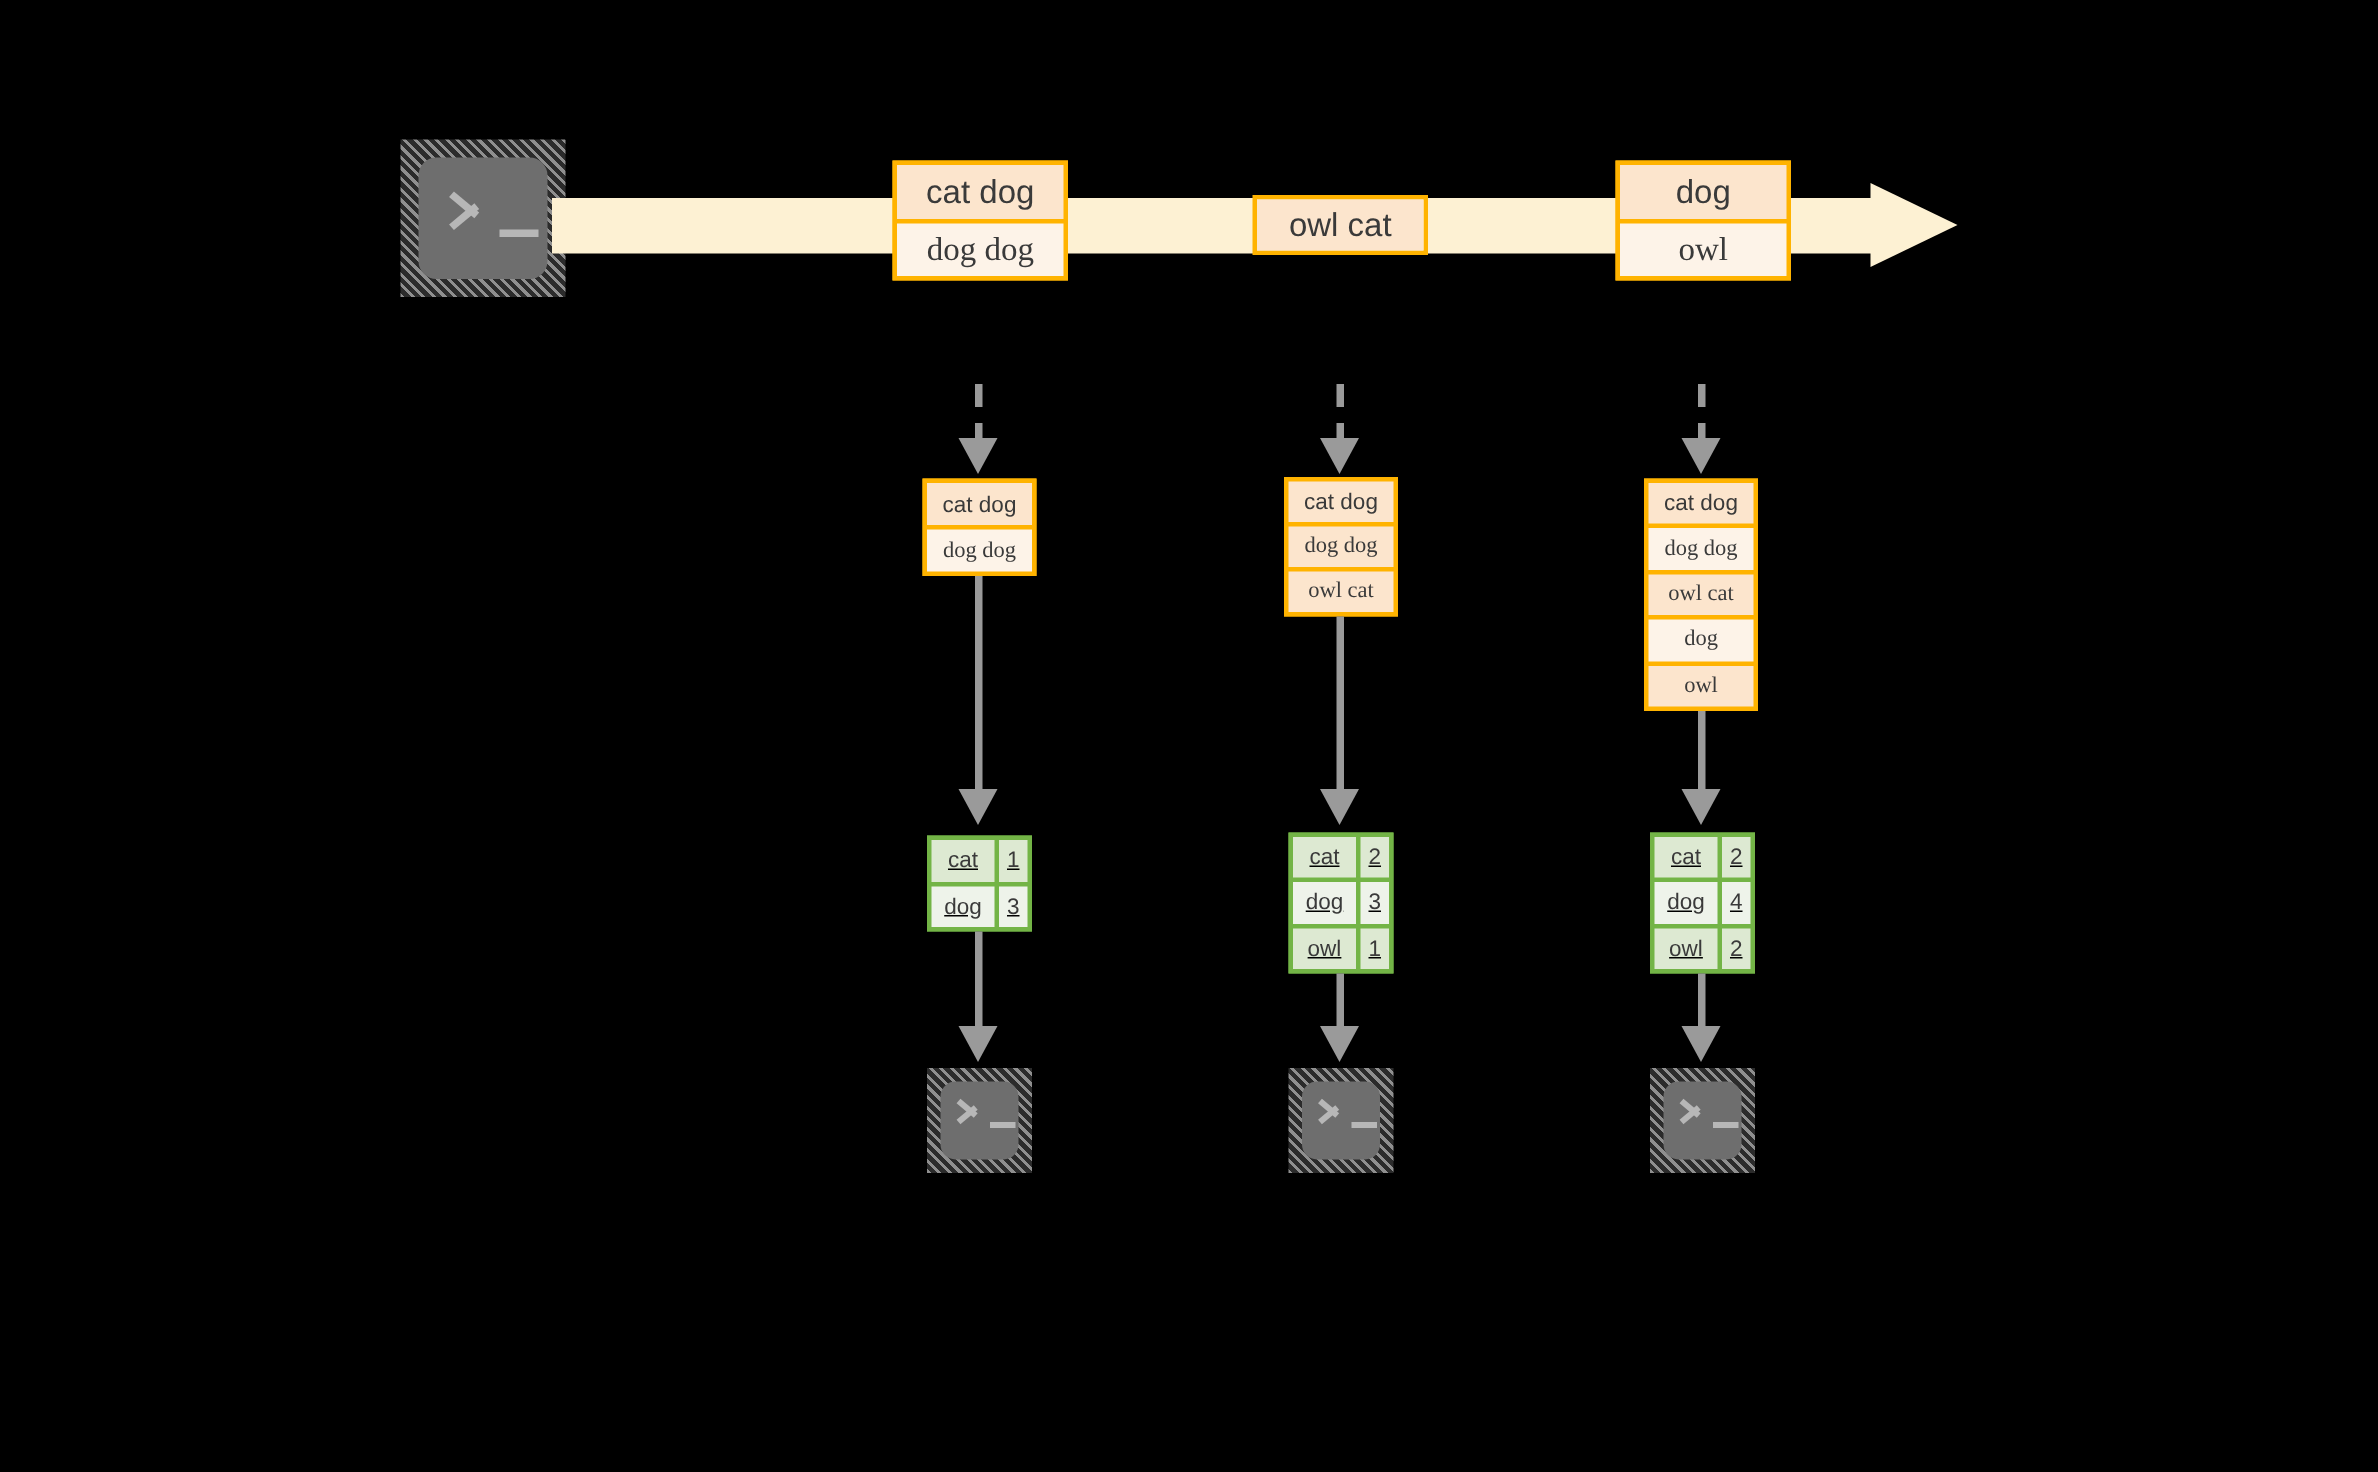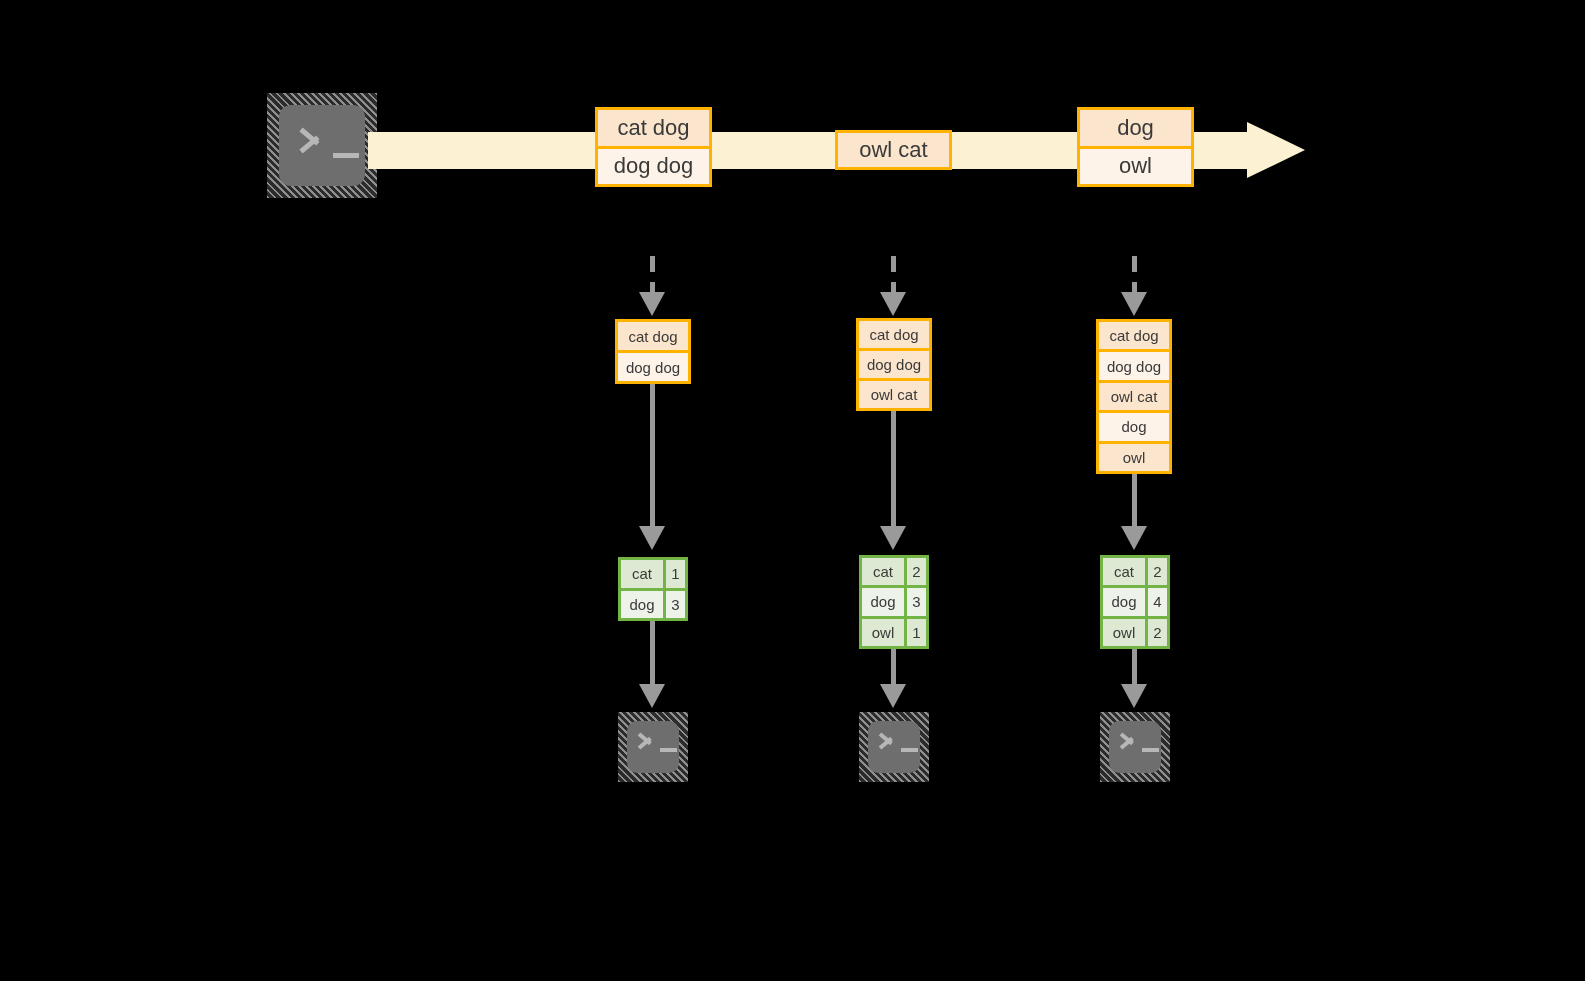--- a/index.html
+++ b/index.html
@@ -77,34 +77,35 @@
   .otable .row {
     box-sizing: border-box;
     display: flex;
     align-items: center;
     justify-content: center;
     color: #3a3a3a;
     white-space: nowrap;
   }
   .otable .row.dark  { background: #fce5cd; }
   .otable .row.light { background: #fdf3e8; }
-  .otable .row + .row { margin-top: 3px; }
+  .otable .row + .row { margin-top: 3px; font-family: Liberation Serif, serif; }
 
   
   .gtable {
     position: absolute;
     box-sizing: border-box;
     border: 3px solid #73b446;
     background: #73b446;
     display: flex;
     flex-direction: column;
   }
   .gtable .grow {
     display: flex;
     flex: 1 1 auto;
+    text-decoration: underline;
   }
   .gtable .grow + .grow { margin-top: 3px; }
   .gtable .gc {
     box-sizing: border-box;
     display: flex;
     align-items: center;
     justify-content: center;
     color: #3a3a3a;
     white-space: nowrap;
   }

